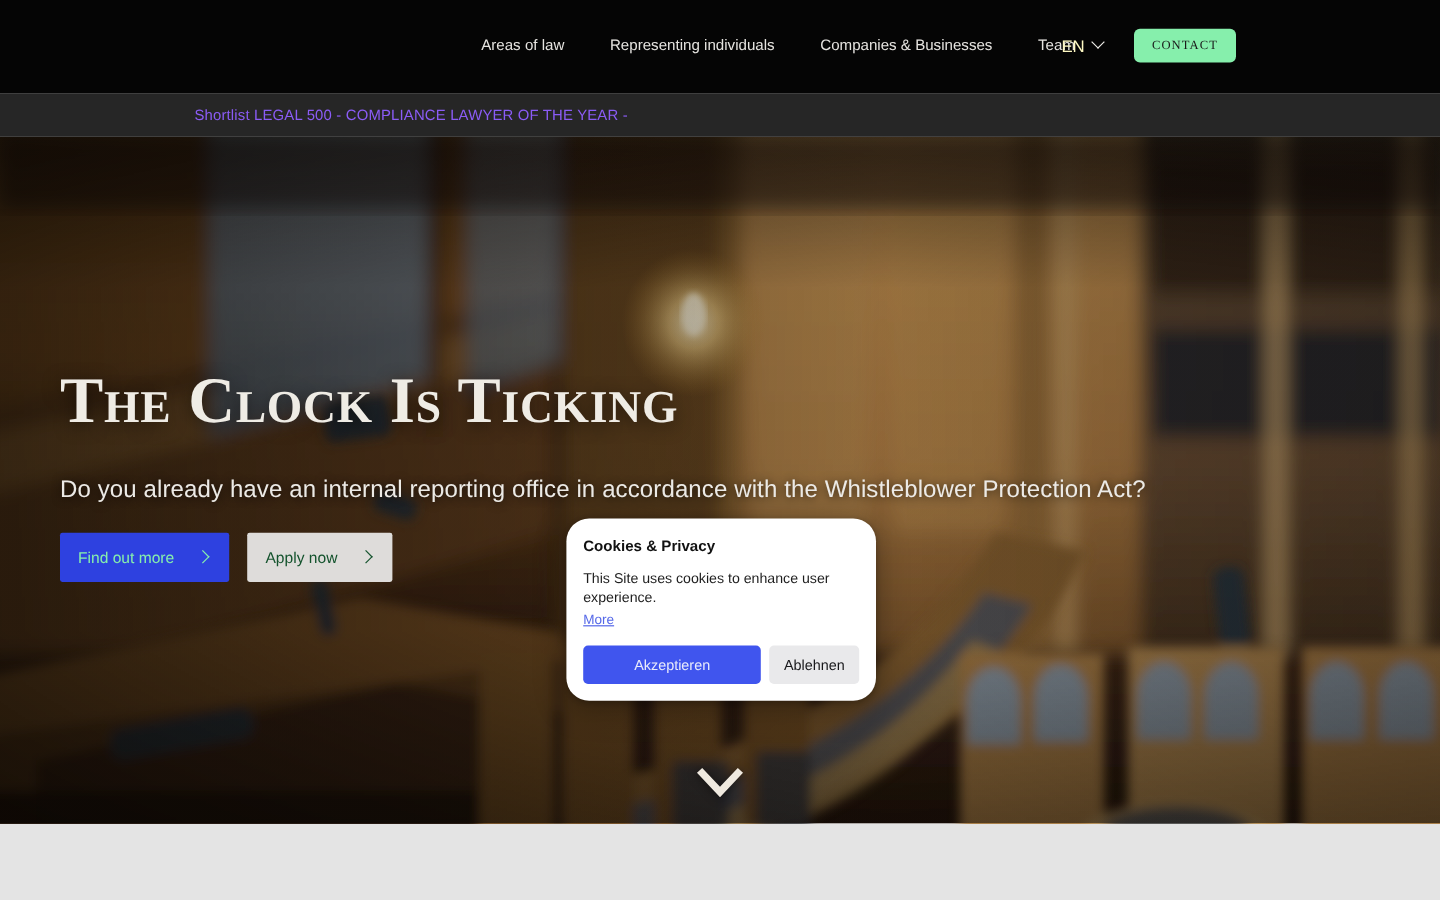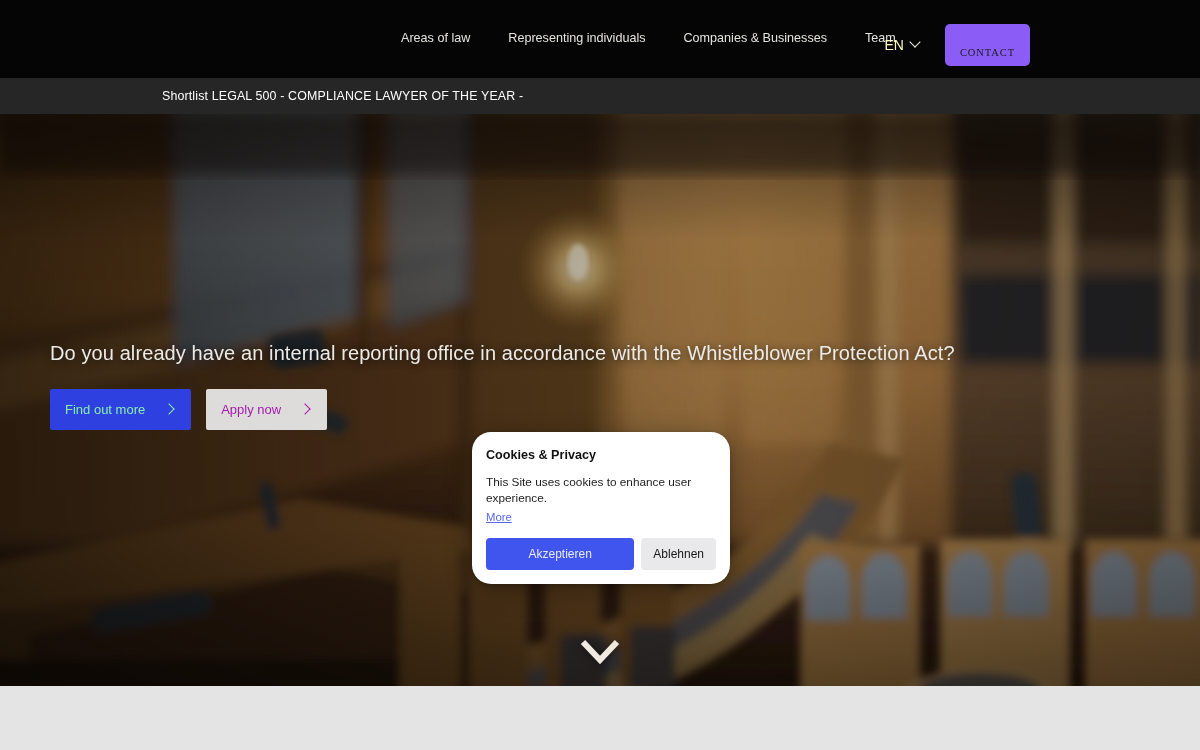--- a/index.html
+++ b/index.html
@@ -59,35 +59,35 @@
     width:10px; height:10px; position:relative; display:inline-block;
   }
   .chev-d::before {
     content:""; position:absolute; left:0; top:1px;
     width:7px; height:7px;
     border-right:1.7px solid #f0eeea; border-bottom:1.7px solid #f0eeea;
     transform:rotate(45deg);
   }
   .contact-btn {
     margin-left:22px;
-    background:#8b5cf6; color:#1a1a1a;
+    background:#86efac; color:#1a1a1a;
     font-family:"Liberation Serif", serif;
     font-size:10.5px; letter-spacing:0.9px;
-    padding:23px 15px 8px 15px; border:none; border-radius:5px;
+    padding:9px 15px 8px 15px; border:none; border-radius:5px;
     cursor:pointer; font-variant:small-caps; text-transform:uppercase;
   }
 
   
   .announce {
     height:36px; background:#262626;
     display:flex; align-items:center;
     position:relative; z-index:25;
   }
   .announce-text {
-    margin-left:162px; color:#ffffff;
+    margin-left:162px; color:#8b5cf6;
     font-size:12.4px; letter-spacing:0.15px;
   }
 
   
   .hero {
     position:relative; height:572px; overflow:hidden;
     background:#2b1d11;
   }
   .hero-bg { position:absolute; inset:0; }
 
@@ -117,21 +117,21 @@
     white-space:nowrap;
   }
   .hero-ctas { margin-top:24px; display:flex; gap:15px; }
   .cta {
     display:inline-flex; align-items:center; gap:20px;
     font-size:13px; border:none; cursor:pointer;
     padding:13px 17px 13px 15px; border-radius:2px;
     white-space:nowrap;
   }
   .cta-primary { background:#2e41e0; color:#86efac; }
-  .cta-secondary { background:#dedcda; color:#a21caf;align-items:center; }
+  .cta-secondary { background:#dedcda; color:#14532d;align-items:center; }
   .chev-r {
     width:9px; height:9px; position:relative; display:inline-block;
   }
   .chev-r::before {
     content:""; position:absolute; left:0; top:0;
     width:7px; height:7px;
     border-right:1.9px solid currentColor; border-top:1.9px solid currentColor;
     transform:rotate(45deg);
   }
   .scroll-ind {
@@ -329,20 +329,21 @@
     </g>
 
     <g filter="url(#blurBig)" opacity=".5">
       <rect x="0" y="0" width="1200" height="60" fill="#14100a"></rect>
     </g>
   </svg>
 
   <div class="hero-overlay"></div>
 
   <div class="hero-content">
+    <h1 class="hero-title">The Clock is Ticking</h1>
     <p class="hero-sub">Do you already have an internal reporting office in accordance with the Whistleblower Protection Act?</p>
     <div class="hero-ctas">
       <button class="cta cta-primary">
         <span>Find out more</span>
         <span class="chev-r"></span>
       </button>
       <button class="cta cta-secondary">
         <span>Apply now</span>
         <span class="chev-r"></span>
       </button>

